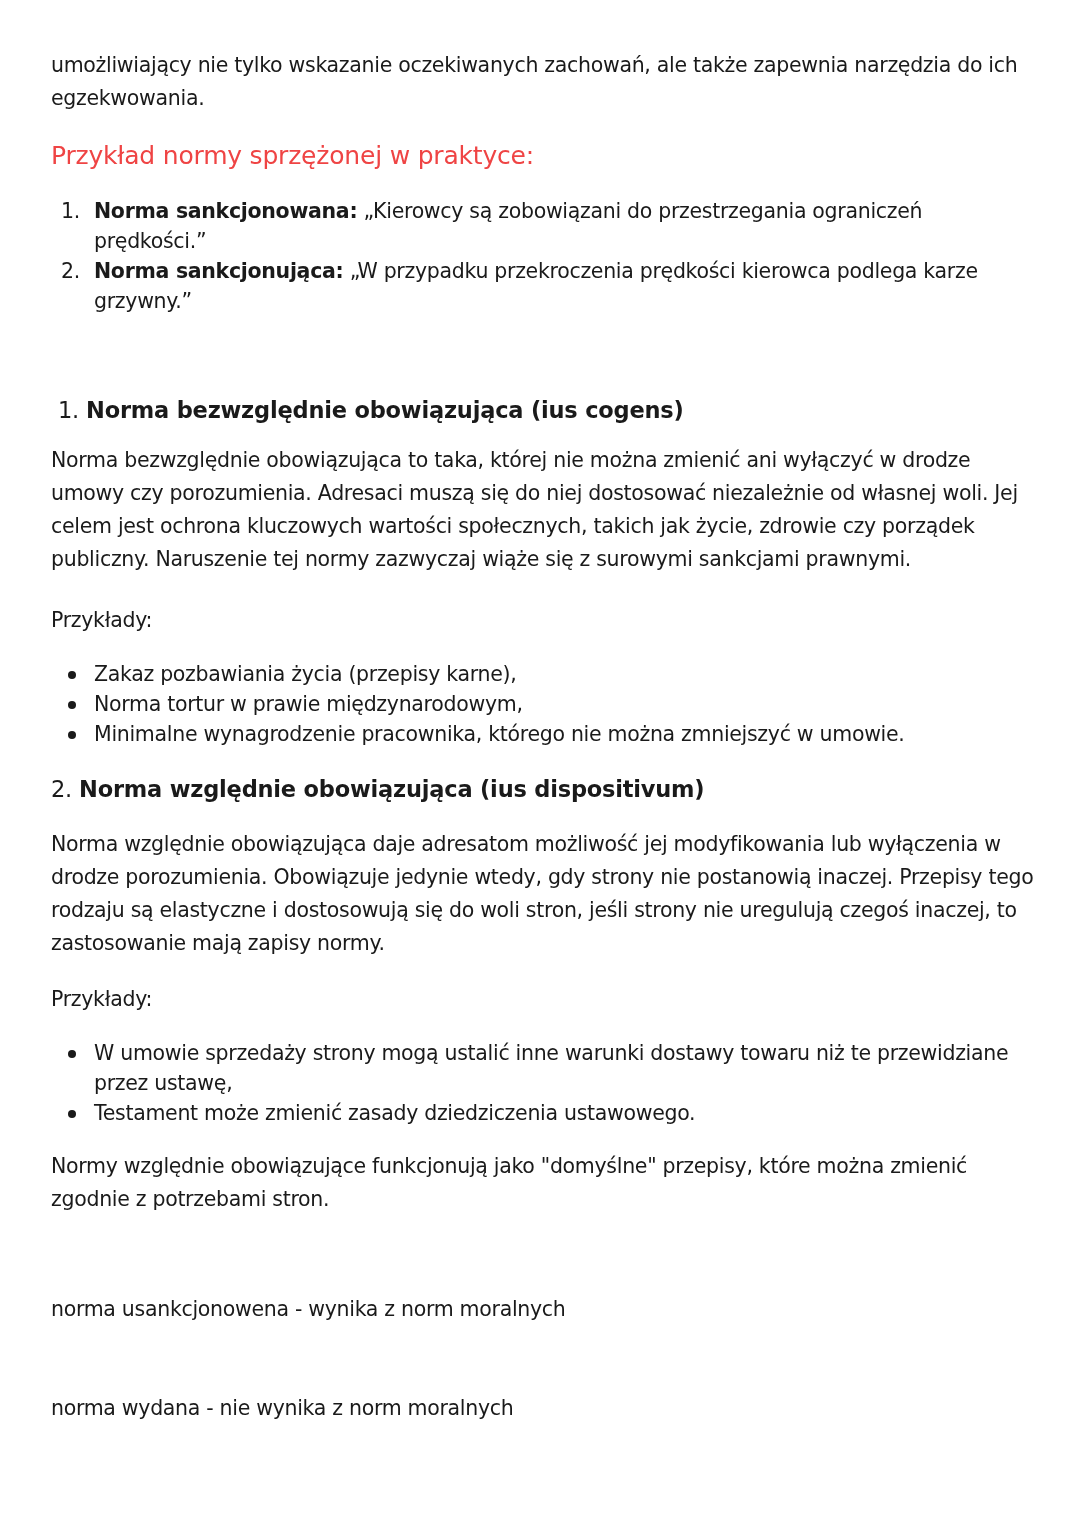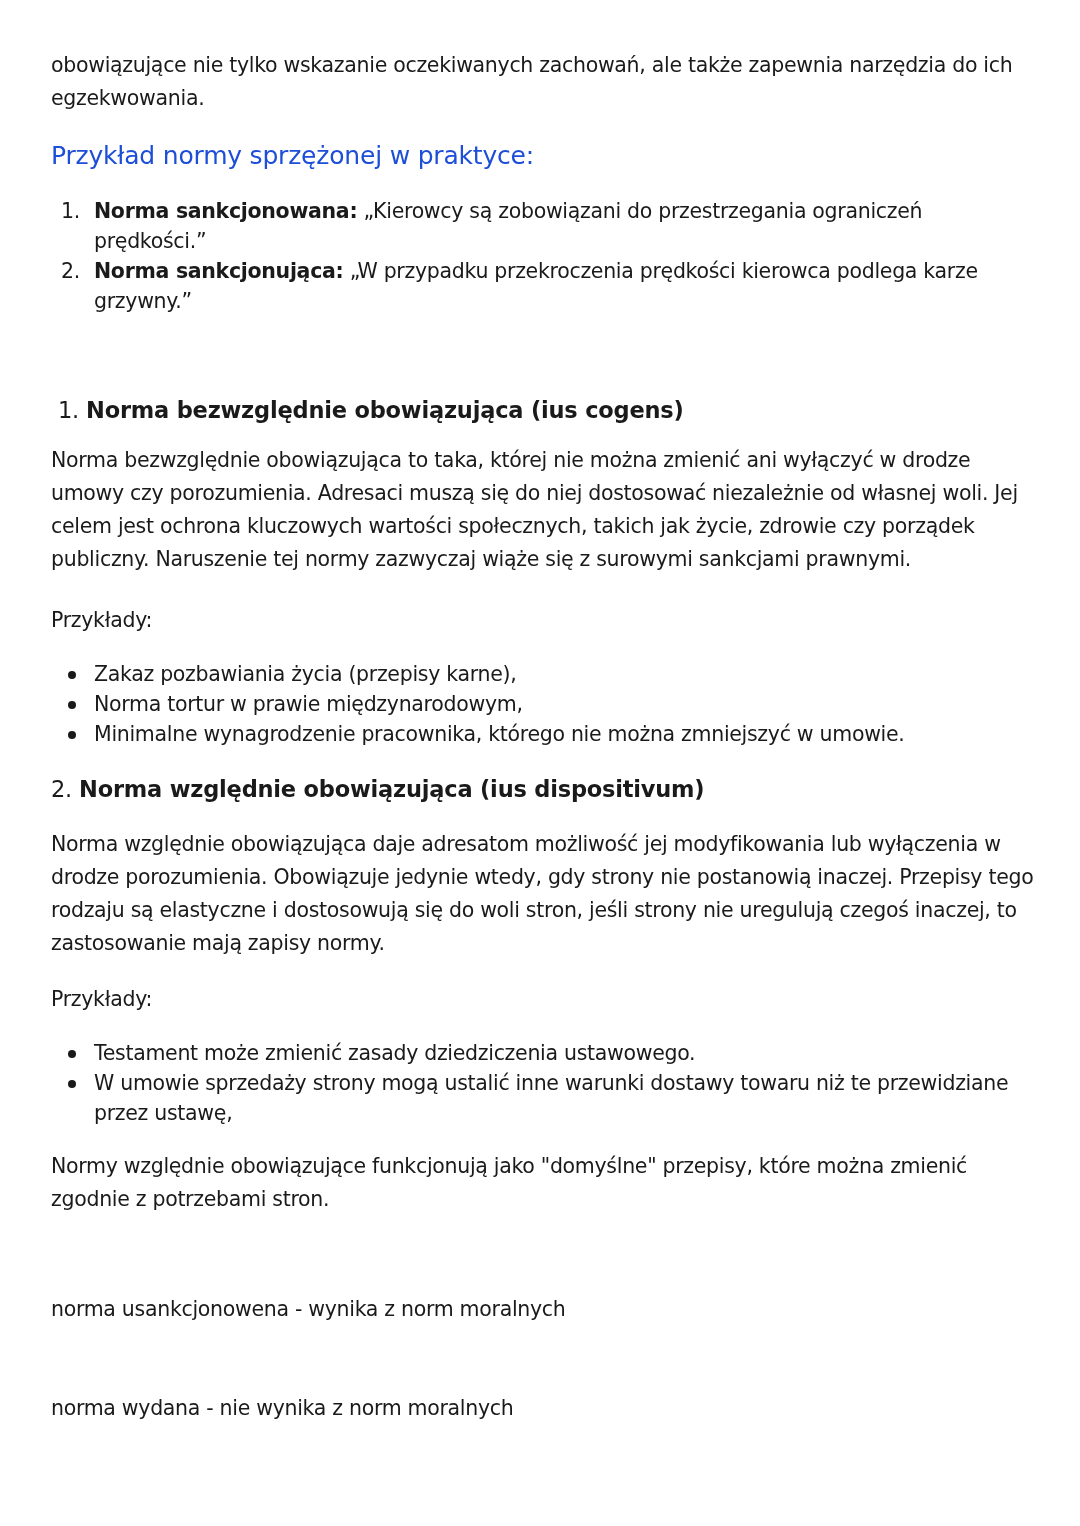--- a/index.html
+++ b/index.html
@@ -28,21 +28,21 @@
       font-size: 20.5px;
       line-height: 33px;
       letter-spacing: -0.3px;
     }
     .sub-heading {
       position: absolute;
       left: 0;
       font-size: 25px;
       line-height: 34px;
       letter-spacing: -0.2px;
-      color: #1d4ed8;
+      color: #ef4444;
     }
     .sec-heading {
       position: absolute;
       left: 0;
       font-size: 22.5px;
       line-height: 34px;
       letter-spacing: -0.2px;
     }
     .sec-heading b { font-weight: bold; }
     ol, ul {
@@ -74,21 +74,21 @@
       border-radius: 50%;
       background: #1a1a1a;
     }
     b { font-weight: bold; }
   </style>
 </head>
 <body>
 
 <div class="page">
 
-  <div class="p" style="top:49px;">obowiązujące nie tylko wskazanie oczekiwanych zachowań, ale także zapewnia narzędzia do ich egzekwowania.</div>
+  <div class="p" style="top:49px;">umożliwiający nie tylko wskazanie oczekiwanych zachowań, ale także zapewnia narzędzia do ich egzekwowania.</div>
 
   <div class="sub-heading" style="top:139px;">Przykład normy sprzężonej w praktyce:</div>
 
   <ol style="top:196px;">
     <li>
       <span class="num">1.</span>
       <b>Norma sankcjonowana:</b><span> „Kierowcy są zobowiązani do przestrzegania ograniczeń prędkości.”</span>
     </li>
     <li>
       <span class="num">2.</span>
@@ -114,22 +114,22 @@
   <div class="sec-heading" style="top:772px;text-align:right;">
     <span>2.</span>
     <b>Norma względnie obowiązująca (ius dispositivum)</b>
   </div>
 
   <div class="p" style="top:828px;">Norma względnie obowiązująca daje adresatom możliwość jej modyfikowania lub wyłączenia w drodze porozumienia. Obowiązuje jedynie wtedy, gdy strony nie postanowią inaczej. Przepisy tego rodzaju są elastyczne i dostosowują się do woli stron, jeśli strony nie uregulują czegoś inaczej, to zastosowanie mają zapisy normy.</div>
 
   <div class="p" style="top:983px;">Przykłady:</div>
 
   <ul style="top:1038px;">
+    <li><span class="dot"></span><span>W umowie sprzedaży strony mogą ustalić inne warunki dostawy towaru niż te przewidziane przez ustawę,</span></li>
     <li><span class="dot"></span><span>Testament może zmienić zasady dziedziczenia ustawowego.</span></li>
-    <li><span class="dot"></span><span>W umowie sprzedaży strony mogą ustalić inne warunki dostawy towaru niż te przewidziane przez ustawę,</span></li>
   </ul>
 
   <div class="p" style="top:1150px;">Normy względnie obowiązujące funkcjonują jako "domyślne" przepisy, które można zmienić zgodnie z potrzebami stron.</div>
 
   <div class="p" style="top:1293px;">norma usankcjonowena - wynika z norm moralnych</div>
 
   <div class="p" style="top:1348px;margin-top:44px;">norma wydana - nie wynika z norm moralnych</div>
 
 </div>
 

